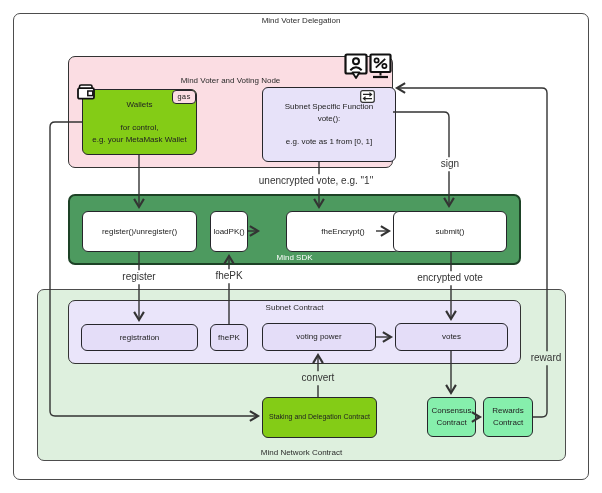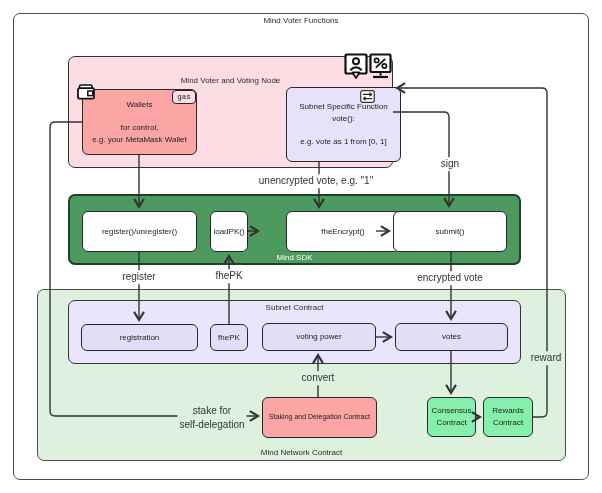--- a/index.html
+++ b/index.html
@@ -8,21 +8,21 @@
     font-family:"Liberation Sans","DejaVu Sans",sans-serif;color:#222;
   }
   .container{position:absolute;box-sizing:border-box;border-radius:7px;z-index:1;}
   .ctitle{position:absolute;left:0;right:0;text-align:center;font-size:8px;color:#2b2b2b;}
   .node{
     position:absolute;box-sizing:border-box;border:1.4px solid #26262b;border-radius:6px;
     display:flex;align-items:center;justify-content:center;text-align:center;
     font-size:8px;line-height:1.45;color:#222;white-space:pre-line;z-index:10;padding:1px 2px;
   }
   .white{background:#ffffff;}
-  .cream{background:#fca5a5;}
+  .cream{background:#84cc16;}
   .lav{background:#e4ddf8;}
   .lavlight{background:#86efac;}
   .edges{position:absolute;left:0;top:0;z-index:20;}
   .elabel{
     position:absolute;transform:translate(-50%,-50%);font-size:10px;color:#333;
     padding:0 2px;text-align:center;white-space:pre-line;line-height:1.35;z-index:30;
   }
   .bg-white{background:#fff;}
   .bg-green{background:#def0de;}
   .icon{position:absolute;z-index:15;line-height:0;}
@@ -31,21 +31,21 @@
     background:#fbdde3;font-size:7.5px;display:flex;align-items:center;justify-content:center;
     z-index:15;color:#222;
   }
 </style>
 </head>
 <body>
 
 <div class="stage">
 
   <div class="container" style="left:13px;top:13px;width:576px;height:467px;border:1.5px solid #4d4d4d;background:#fff;">
-    <div class="ctitle" style="top:2px;">Mind Voter Functions</div>
+    <div class="ctitle" style="top:2px;">Mind Voter Delegation</div>
   </div>
 
   <div class="container" style="left:68px;top:56px;width:325px;height:112px;background:#fbdde3;border:1.4px solid #333;">
     <div class="ctitle" style="top:19px;">Mind Voter and Voting Node</div>
   </div>
 
   <span class="icon" style="left:344px;top:53px;">
     <svg width="24" height="27" viewBox="0 0 24 27">
       <rect x="1.5" y="1.5" width="21" height="19" rx="1.5" fill="#fff" stroke="#111" stroke-width="2.2"></rect>
       <path d="M8.5 19.4 L12 25 L15.5 19.4 Z" fill="#fff" stroke="#111" stroke-width="1.8" stroke-linejoin="round"></path>
@@ -72,21 +72,21 @@
   </div>
   <span class="icon" style="left:77px;top:84px;">
     <svg width="19" height="16" viewBox="0 0 19 16">
       <path d="M2.5 5 V2.6 Q2.5 1 4.2 1 H13.5 Q15 1 15 2.4 V5" fill="#fff" stroke="#111" stroke-width="1.6"></path>
       <rect x="1" y="4.2" width="16" height="10.5" rx="1.5" fill="#fff" stroke="#111" stroke-width="1.8"></rect>
       <rect x="10.8" y="7" width="5" height="4.6" fill="#fff" stroke="#111" stroke-width="1.5"></rect>
     </svg>
   </span>
   <div class="badge" style="left:172px;top:90px;width:24px;height:14px;font-family:Liberation Mono, monospace;">gas</div>
 
-  <div class="node" style="left:262px;top:87px;width:115px;height:75px;background:#e7e2f9;margin-left:24px;">
+  <div class="node" style="left:262px;top:87px;width:134px;height:75px;background:#e7e2f9;">
     <span>Subnet Specific Function
 vote():
 
 e.g. vote as 1 from [0, 1]</span>
   </div>
   <span class="icon" style="left:360px;top:90px;">
     <svg width="15" height="13" viewBox="0 0 15 13">
       <rect x="0.7" y="0.7" width="13.6" height="11.6" rx="2" fill="#fff" stroke="#333" stroke-width="1.2"></rect>
       <path d="M3 4.4 H11.3 M9.4 2.6 L11.6 4.4 L9.4 6.2" fill="none" stroke="#222" stroke-width="1.1"></path>
       <path d="M12 8.6 H3.7 M5.6 6.8 L3.4 8.6 L5.6 10.4" fill="none" stroke="#222" stroke-width="1.1"></path>
@@ -164,17 +164,15 @@
       <path d="M533 417 H542 Q547 417 547 412 V93 Q547 88 542 88 H397" marker-end="url(#arrow)"></path>
     </g>
   </svg>
 
   <div class="elabel bg-white" style="left:316px;top:181px;">unencrypted vote, e.g. "1"</div>
   <div class="elabel bg-white" style="left:450px;top:164px;">sign</div>
   <div class="elabel bg-white" style="left:139px;top:277px;">register</div>
   <div class="elabel bg-white" style="left:229px;top:276px;">fhePK</div>
   <div class="elabel bg-white" style="left:450px;top:278px;">encrypted vote</div>
   <div class="elabel bg-green" style="left:318px;top:378px;">convert</div>
-  <div class="elabel bg-green" style="left:212px;top:417px;">stake for
-self-delegation</div>
   <div class="elabel bg-green" style="left:546px;top:358px;">reward</div>
 
 </div>
 
 </body></html>

